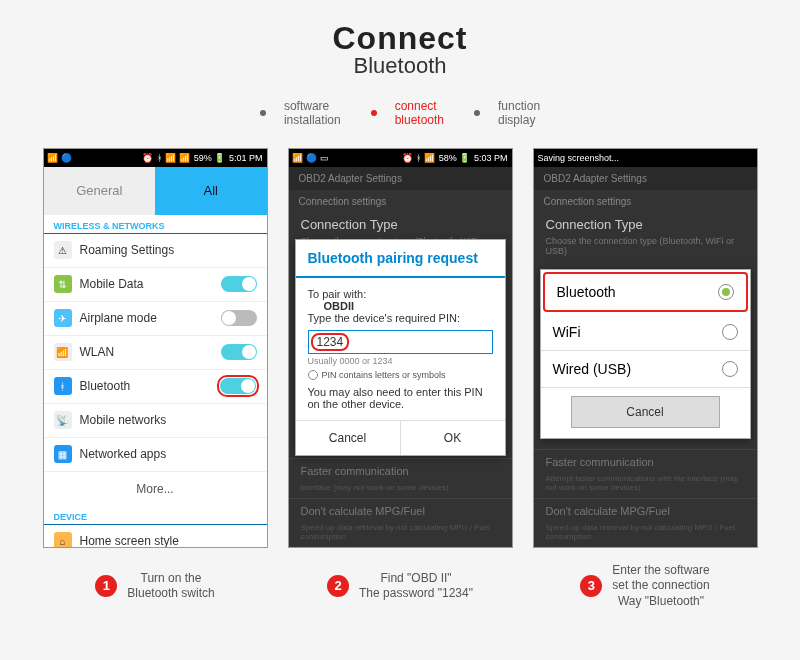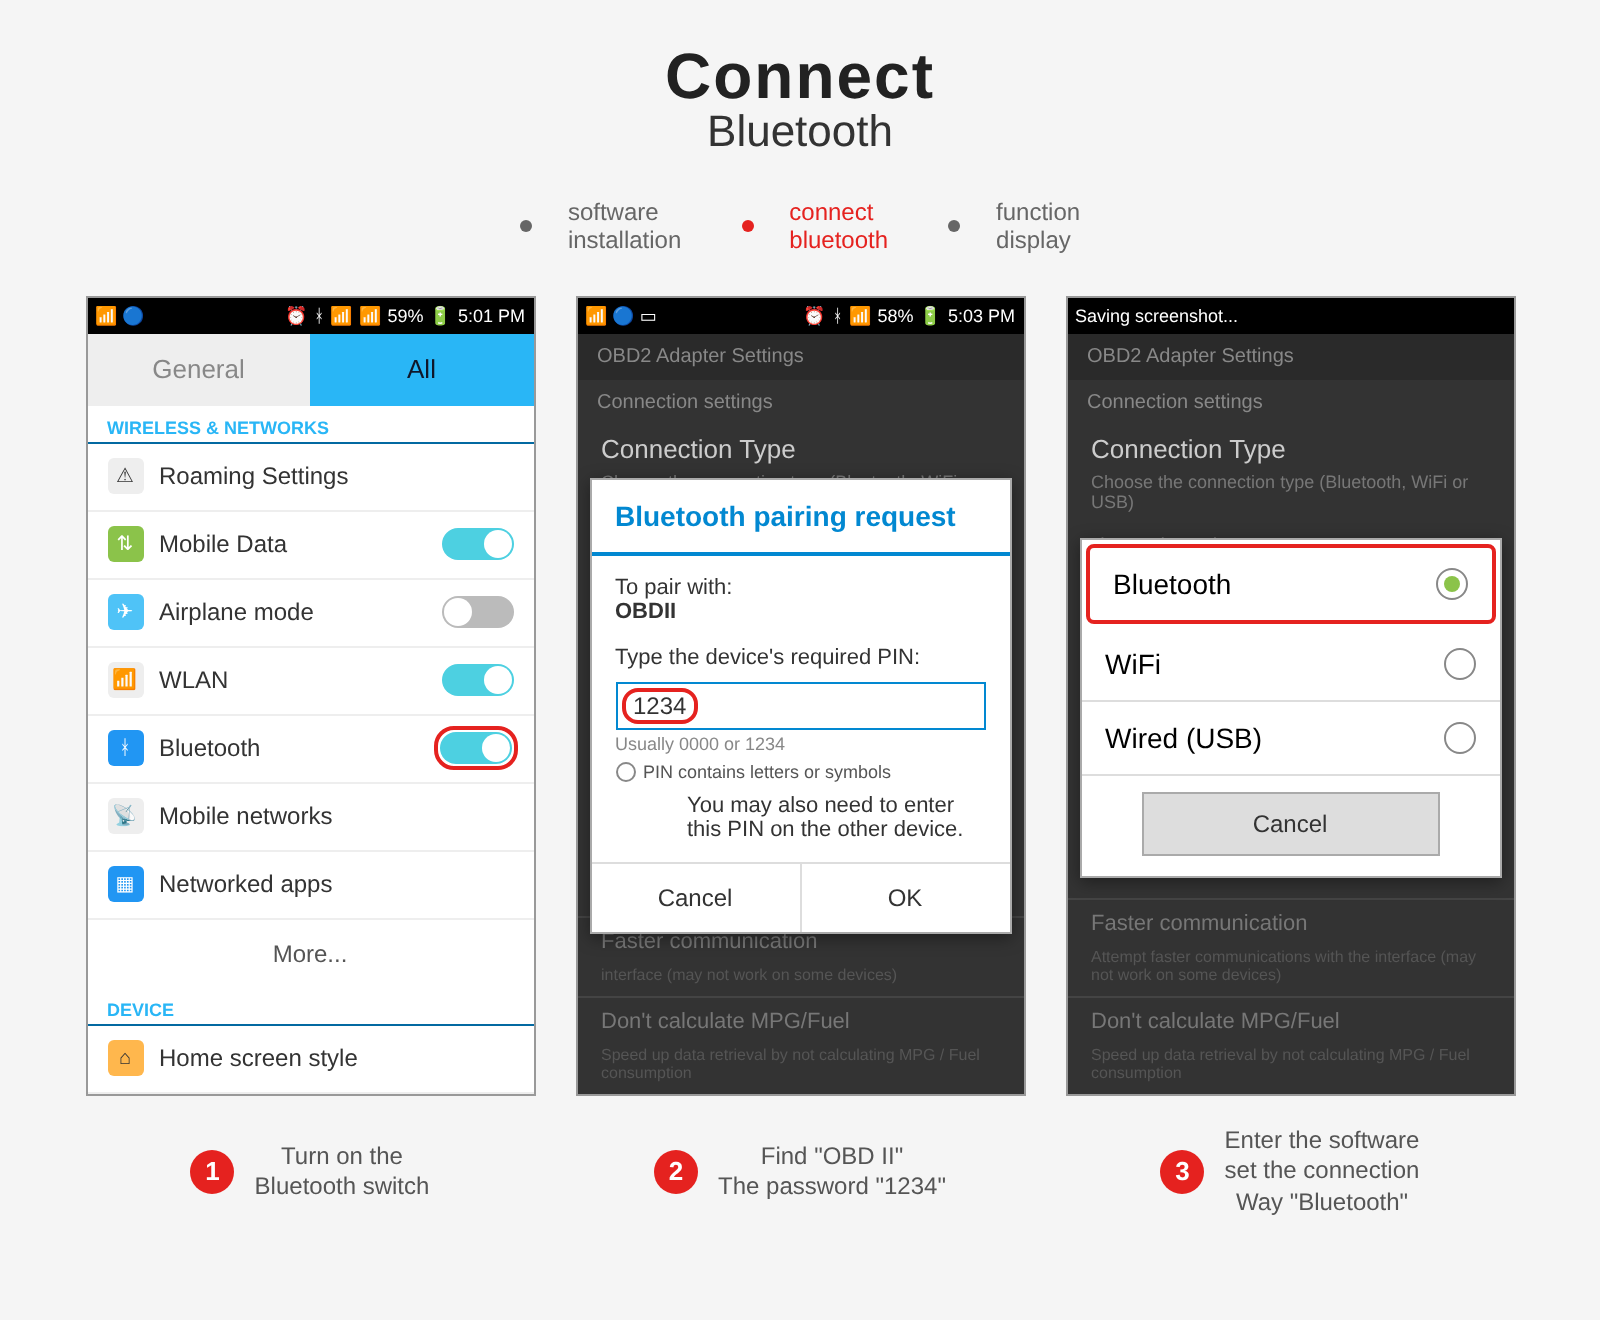--- a/index.html
+++ b/index.html
@@ -16,21 +16,21 @@
 .step-item.active .step-dot { background: #e5221f; }
 
 .phones { display: flex; justify-content: center; gap: 20px; padding: 0 30px; }
 .phone { width: 225px; height: 400px; background: #333; border: 1px solid #999; position: relative; font-size: 11px; color: #eee; overflow: hidden; }
 
 .statusbar { height: 18px; background: #000; display: flex; justify-content: flex-end; align-items: center; padding: 0 4px; font-size: 9px; color: #fff; gap: 3px; }
 .statusbar .sb-left { flex: 1; text-align: left; }
 
 
 .phone1 { background: #fff; color: #333; }
-.tabs { display: flex; height: 36px; }
+.tabs { display: flex; height: 48px; }
 .tab { flex: 1; display: flex; align-items: center; justify-content: center; font-size: 13px; }
 .tab.inactive { background: #eee; color: #888; }
 .tab.active { background: #29b6f6; color: #0f172a; }
 .section-label { color: #29b6f6; font-size: 9px; font-weight: 700; padding: 6px 10px 2px; border-bottom: 1px solid #0369a1; }
 .setting-row { display: flex; align-items: center; height: 34px; padding: 0 10px; border-bottom: 1px solid #eee; position: relative; }
 .setting-icon { width: 18px; height: 18px; margin-right: 8px; display: inline-flex; align-items: center; justify-content: center; font-size: 10px; border-radius: 3px; }
 .setting-label { flex: 1; font-size: 12px; color: #333; }
 .toggle { width: 36px; height: 16px; border-radius: 10px; position: relative; background: #4dd0e1; }
 .toggle.off { background: #bbb; }
 .toggle .knob { width: 14px; height: 14px; background: #fff; border-radius: 50%; position: absolute; top: 1px; right: 1px; }
@@ -40,21 +40,21 @@
 
 
 .dim-header { padding: 6px 10px; font-size: 10px; color: #888; background: #2a2a2a; }
 .dim-title { padding: 4px 12px; font-size: 13px; color: #ccc; }
 .dim-sub { padding: 0 12px 6px; font-size: 9px; color: #777; }
 
 .dialog { position: absolute; left: 6px; right: 6px; background: #fff; color: #333; border: 1px solid #aaa; box-shadow: 0 2px 8px rgba(0,0,0,0.4); }
 .dialog2 { top: 90px; }
 .dlg-title { color: #0288d1; font-size: 14px; padding: 10px 12px; border-bottom: 2px solid #0288d1; font-weight: bold; }
 .dlg-body { padding: 10px 12px; font-size: 11px; }
-.dlg-body strong { font-weight: 700; }
+.dlg-body strong { font-weight: 700; margin-left: 16px; }
 .pin-input { width: 100%; border: 1px solid #0288d1; padding: 4px 6px; font-size: 12px; margin-top: 6px; position: relative; }
 .pin-input .hl-pin { border: 2px solid #e5221f; border-radius: 8px; display: inline-block; padding: 0 4px; margin: -2px -4px; }
 .hint { font-size: 9px; color: #888; margin-top: 2px; }
 .check-row { display: flex; align-items: center; gap: 4px; font-size: 9px; color: #555; margin-top: 4px; }
 .dlg-buttons { display: flex; border-top: 1px solid #ddd; }
 .dlg-btn { flex: 1; text-align: center; padding: 10px; font-size: 12px; color: #333; }
 .dlg-btn + .dlg-btn { border-left: 1px solid #ddd; }
 
 
 .dialog3 { top: 120px; }
@@ -198,28 +198,28 @@
       <div class="faded-sub">interface (may not work on some devices)</div>
       <div class="faded-row">Don't calculate MPG/Fuel</div>
       <div class="faded-sub">Speed up data retrieval by not calculating MPG / Fuel consumption</div>
     </div>
 
     <div class="dialog dialog2">
       <div class="dlg-title">Bluetooth pairing request</div>
       <div class="dlg-body">
         <div>To pair with:</div>
         <div><strong>OBDII</strong></div>
-        <div style="margin-top:11px;">Type the device's required PIN:</div>
+        <div style="margin-top:0;">Type the device's required PIN:</div>
         <div class="pin-input"><span class="hl-pin"><span>1234</span></span></div>
         <div class="hint">Usually 0000 or 1234</div>
         <div class="check-row">
           <span style="width:10px;height:10px;border:1px solid #888;border-radius:50%;"></span>
           <span>PIN contains letters or symbols</span>
         </div>
-        <div style="margin-top:6px;margin-left:36px;">You may also need to enter this PIN on the other device.</div>
+        <div style="margin-top:6px;">You may also need to enter this PIN on the other device.</div>
       </div>
       <div class="dlg-buttons">
         <div class="dlg-btn">Cancel</div>
         <div class="dlg-btn">OK</div>
       </div>
     </div>
   </div>
 
   <div class="phone">
     <div class="statusbar">

